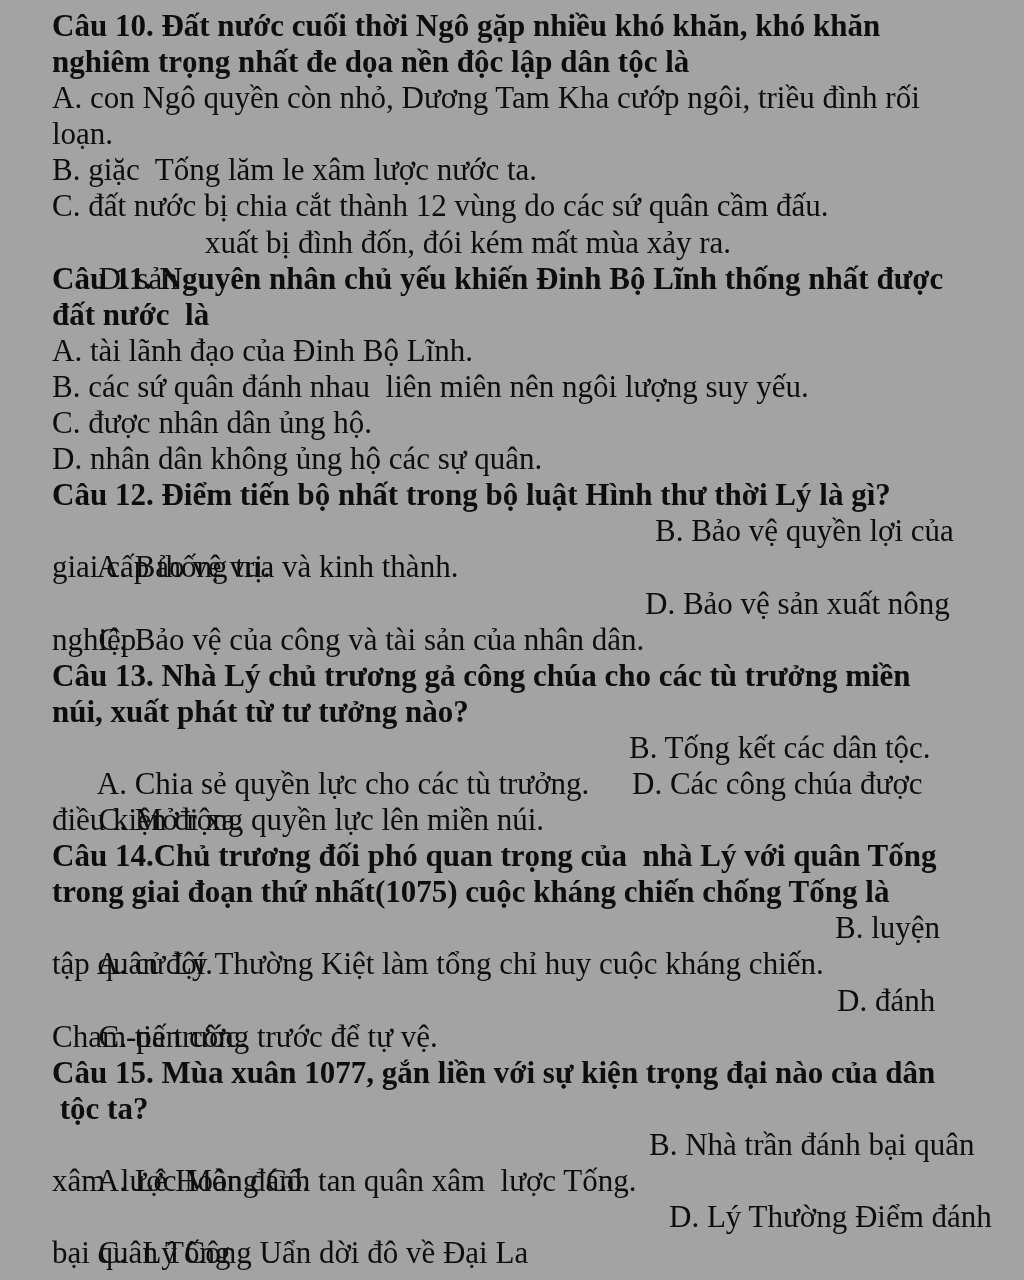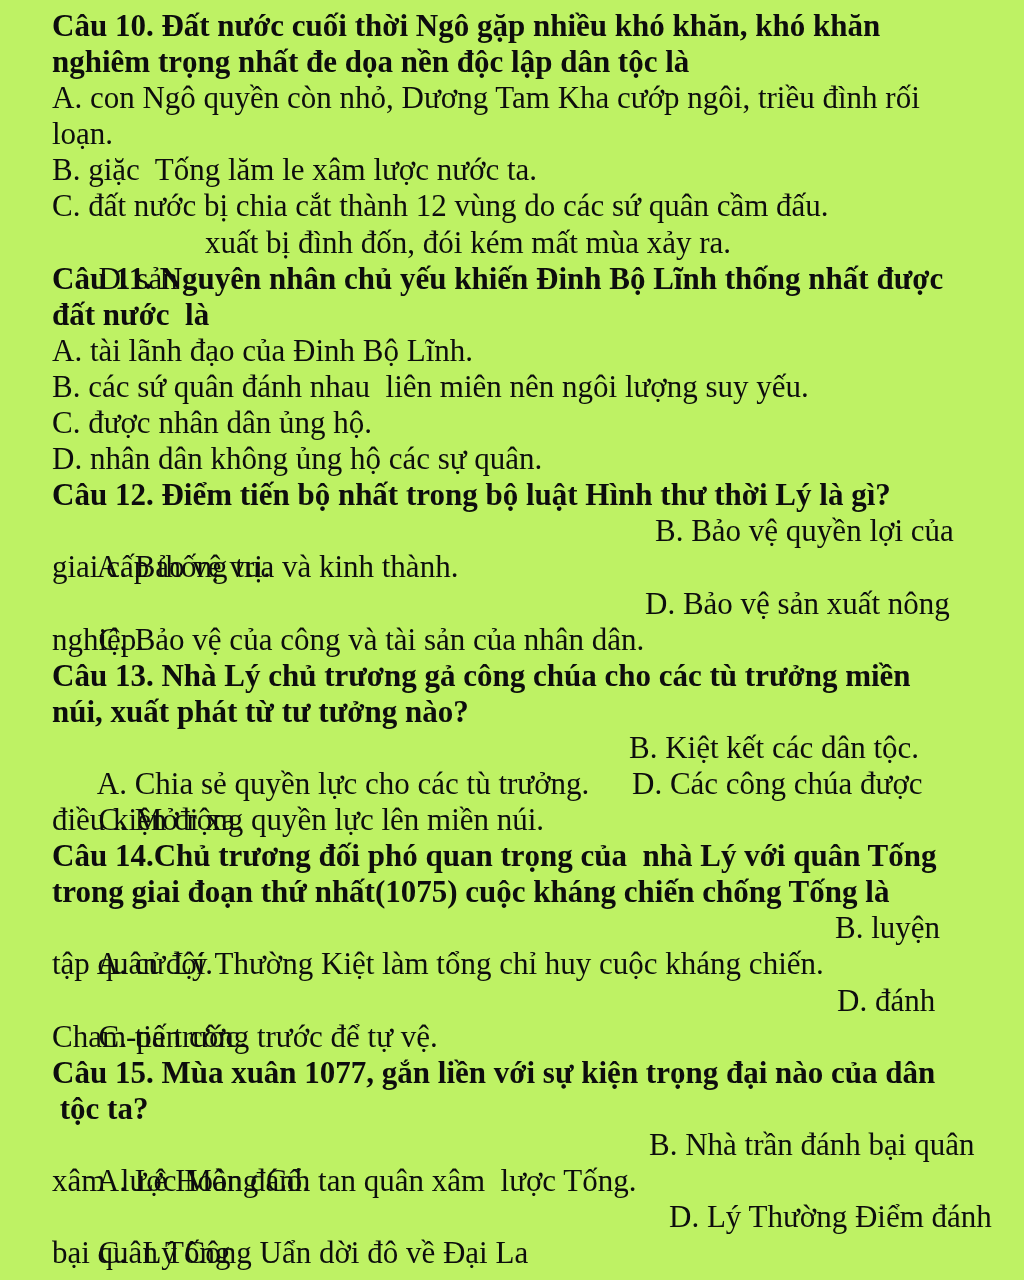--- a/index.html
+++ b/index.html
@@ -1,20 +1,20 @@
 <!DOCTYPE html>
 <html><head>
 <meta charset="utf-8">
 <style>
   html, body { margin: 0; padding: 0; background: #ffffff; }
   .page {
     position: relative;
     width: 1024px;
     height: 1280px;
-    background: #bef264;
+    background: #a3a3a3;
     box-sizing: border-box;
     padding: 8px 20px 0 52px;
     font-family: "Liberation Serif", "DejaVu Serif", serif;
     font-size: 31px;
     line-height: 36.1px;
     color: #0d0d0d;
     overflow: hidden;
   }
   .q { margin: 0; padding: 0; }
   .ln {
@@ -68,21 +68,21 @@
       <span class="seg-right" style="left:593px">D. Bảo vệ sản xuất nông</span>
     </div>
     <div class="ln">nghiệp.</div>
   </div>
 
   <div class="q">
     <div class="ln bold">Câu 13. Nhà Lý chủ trương gả công chúa cho các tù trưởng miền</div>
     <div class="ln bold">núi, xuất phát từ tư tưởng nào?</div>
     <div class="ln">
       <span>A. Chia sẻ quyền lực cho các tù trưởng.</span>
-      <span class="seg-right" style="left:577px">B. Kiệt kết các dân tộc.</span>
+      <span class="seg-right" style="left:577px">B. Tống kết các dân tộc.</span>
     </div>
     <div class="ln">
       <span>C. Mở rộng quyền lực lên miền núi.</span>
       <span class="seg-right" style="left:580px">D. Các công chúa được</span>
     </div>
     <div class="ln">điều kiện đi xa.</div>
   </div>
 
   <div class="q">
     <div class="ln bold">Câu 14.Chủ trương đối phó quan trọng của  nhà Lý với quân Tống</div>

